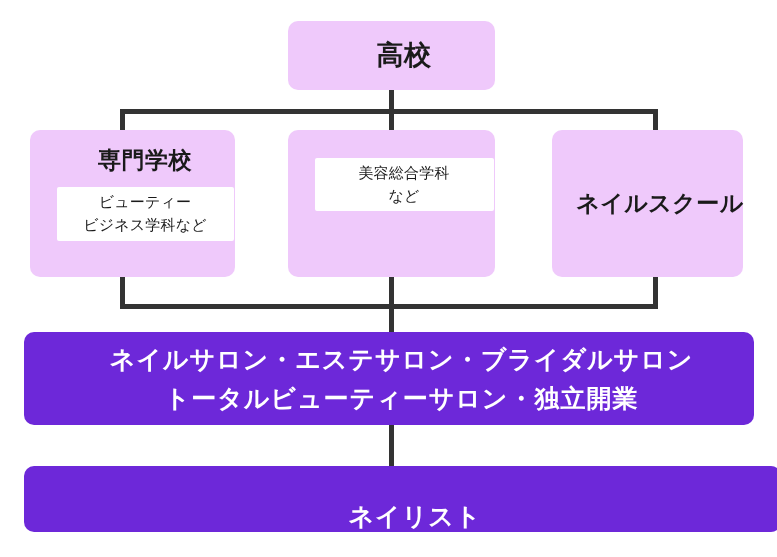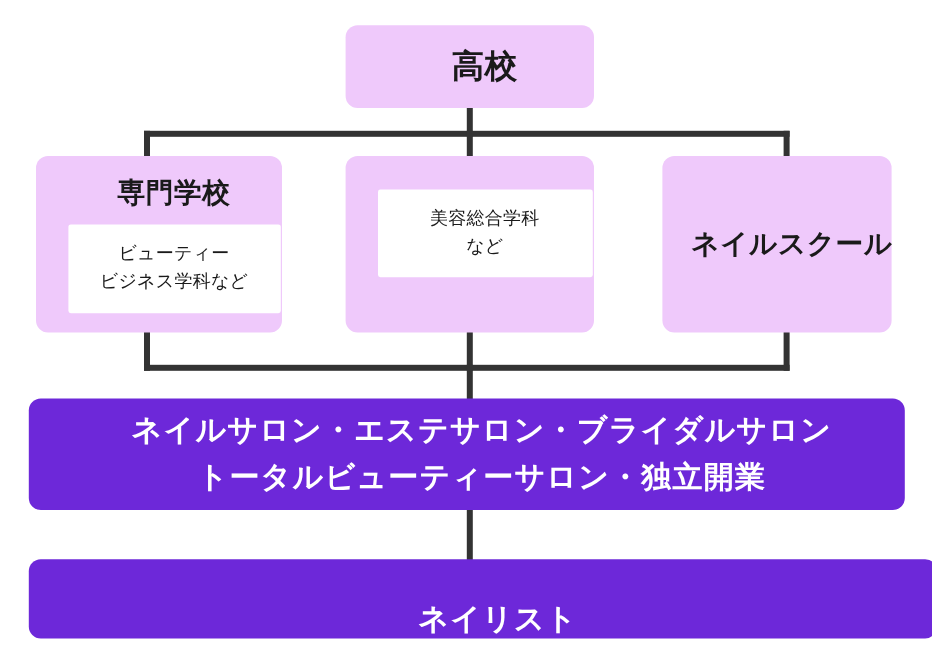--- a/index.html
+++ b/index.html
@@ -98,25 +98,25 @@
   .inner-text {
     font-size: 15px;
     color: #1a1a1a;
     line-height: 1.5;
     font-weight: normal;
     letter-spacing: 0.2px;
     white-space: pre-line;
   }
   #node-vocational .inner-box {
     width: 177px;
-    height: 74px;
+    height: 54px;
   }
   #node-university .inner-box {
     width: 179px;
-    height: 73px;
+    height: 53px;
   }
 
   
   #node-salons {
     left: 24px;
     top: 332px;
     width: 730px;
     height: 93px;
     justify-content: center;
   }

